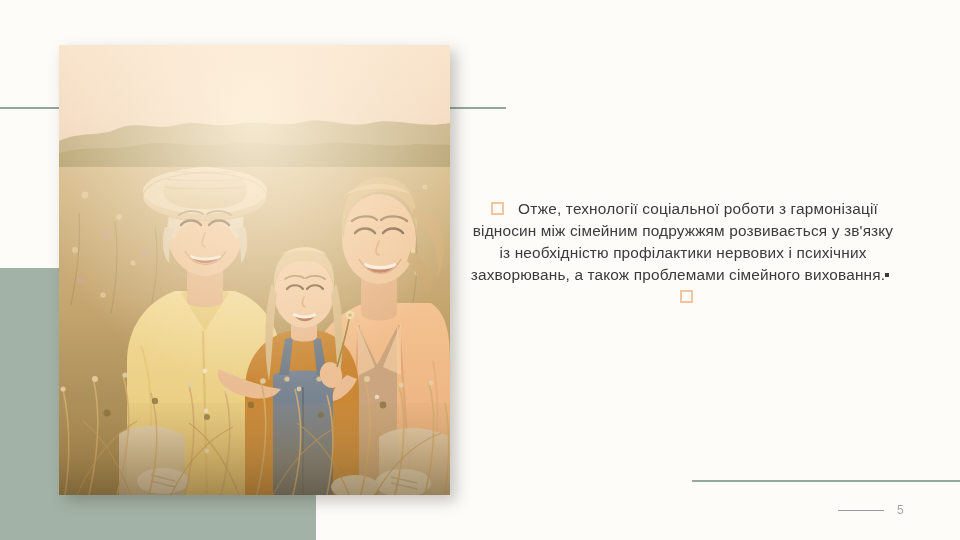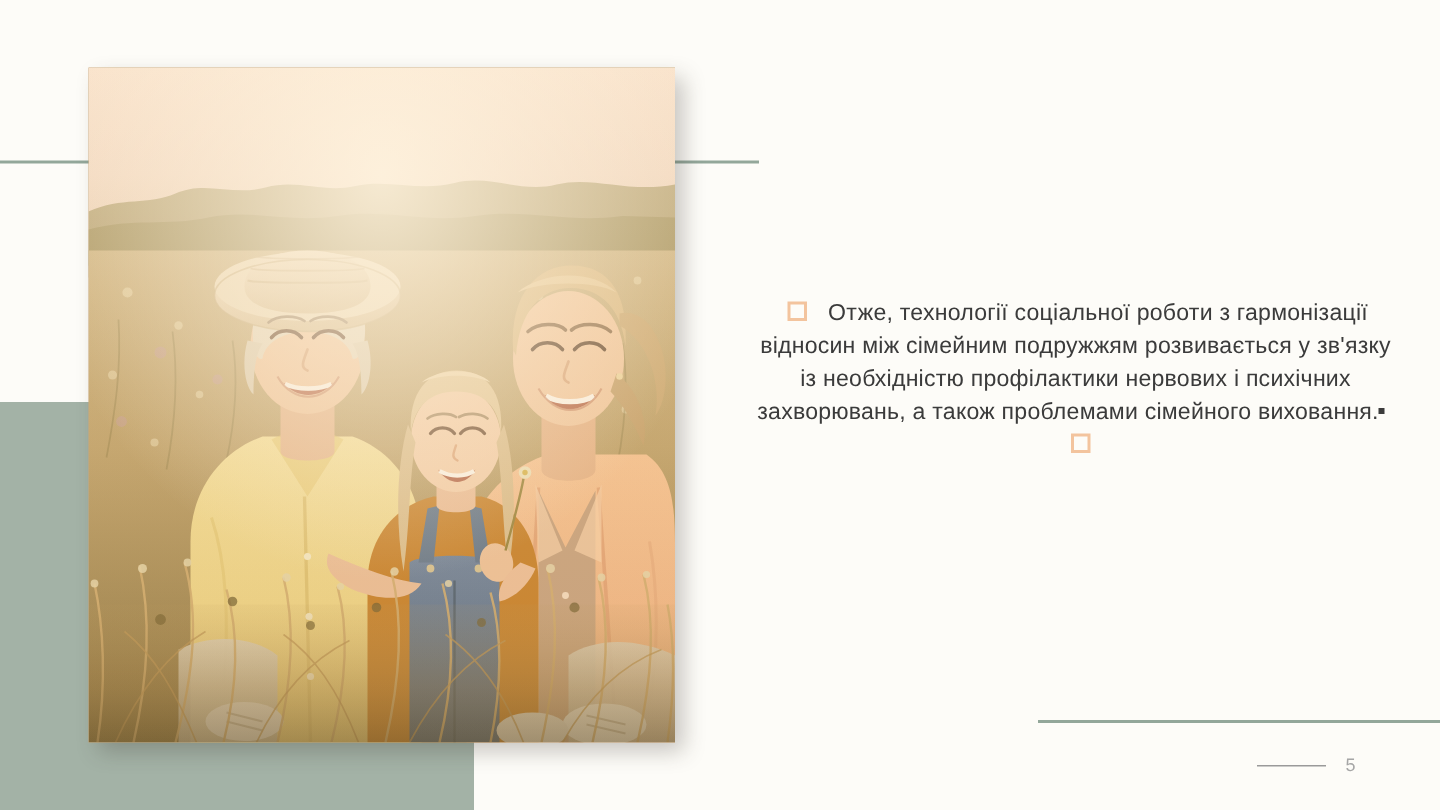--- a/index.html
+++ b/index.html
@@ -55,21 +55,21 @@
     height: 450px;
     overflow: hidden;
     box-shadow: 6px 6px 14px rgba(60,55,45,0.28);
     background: #c9a87a;
   }
   .photo svg { display: block; width: 100%; height: 100%; }
 
   
   .text-block {
     position: absolute;
-    left: 502px;
+    left: 468px;
     top: 198px;
     width: 430px;
     text-align: center;
     color: #3b3b3b;
     font-size: 15.4px;
     line-height: 1.42;
     letter-spacing: 0.15px;
   }
   .text-block .para {
     display: block;

